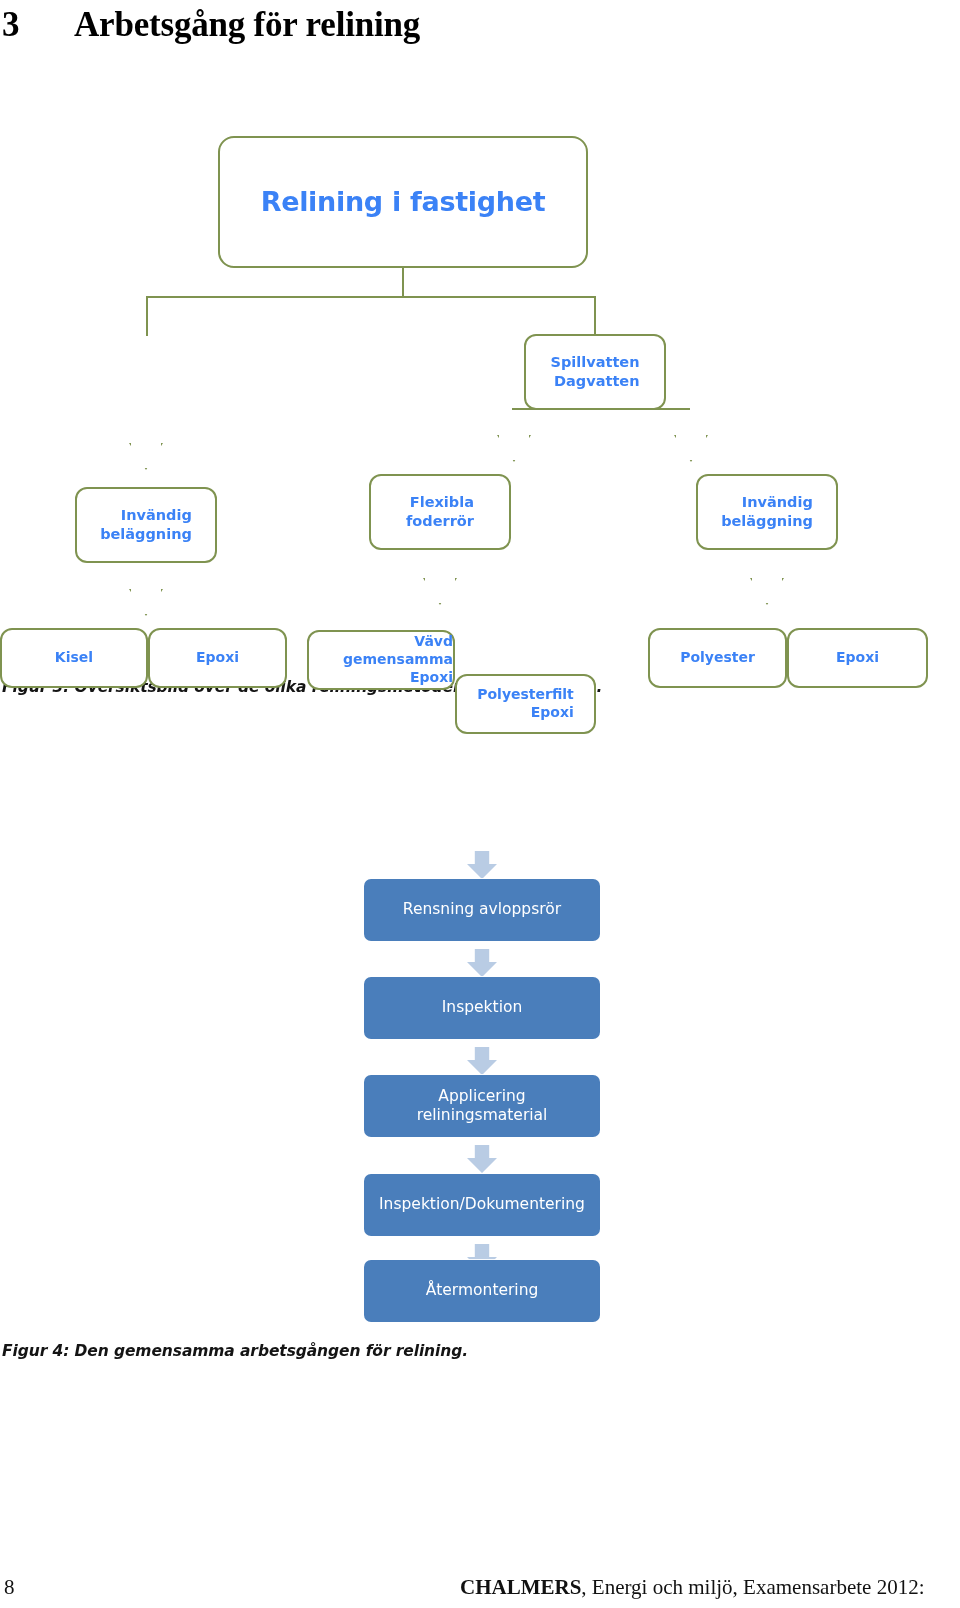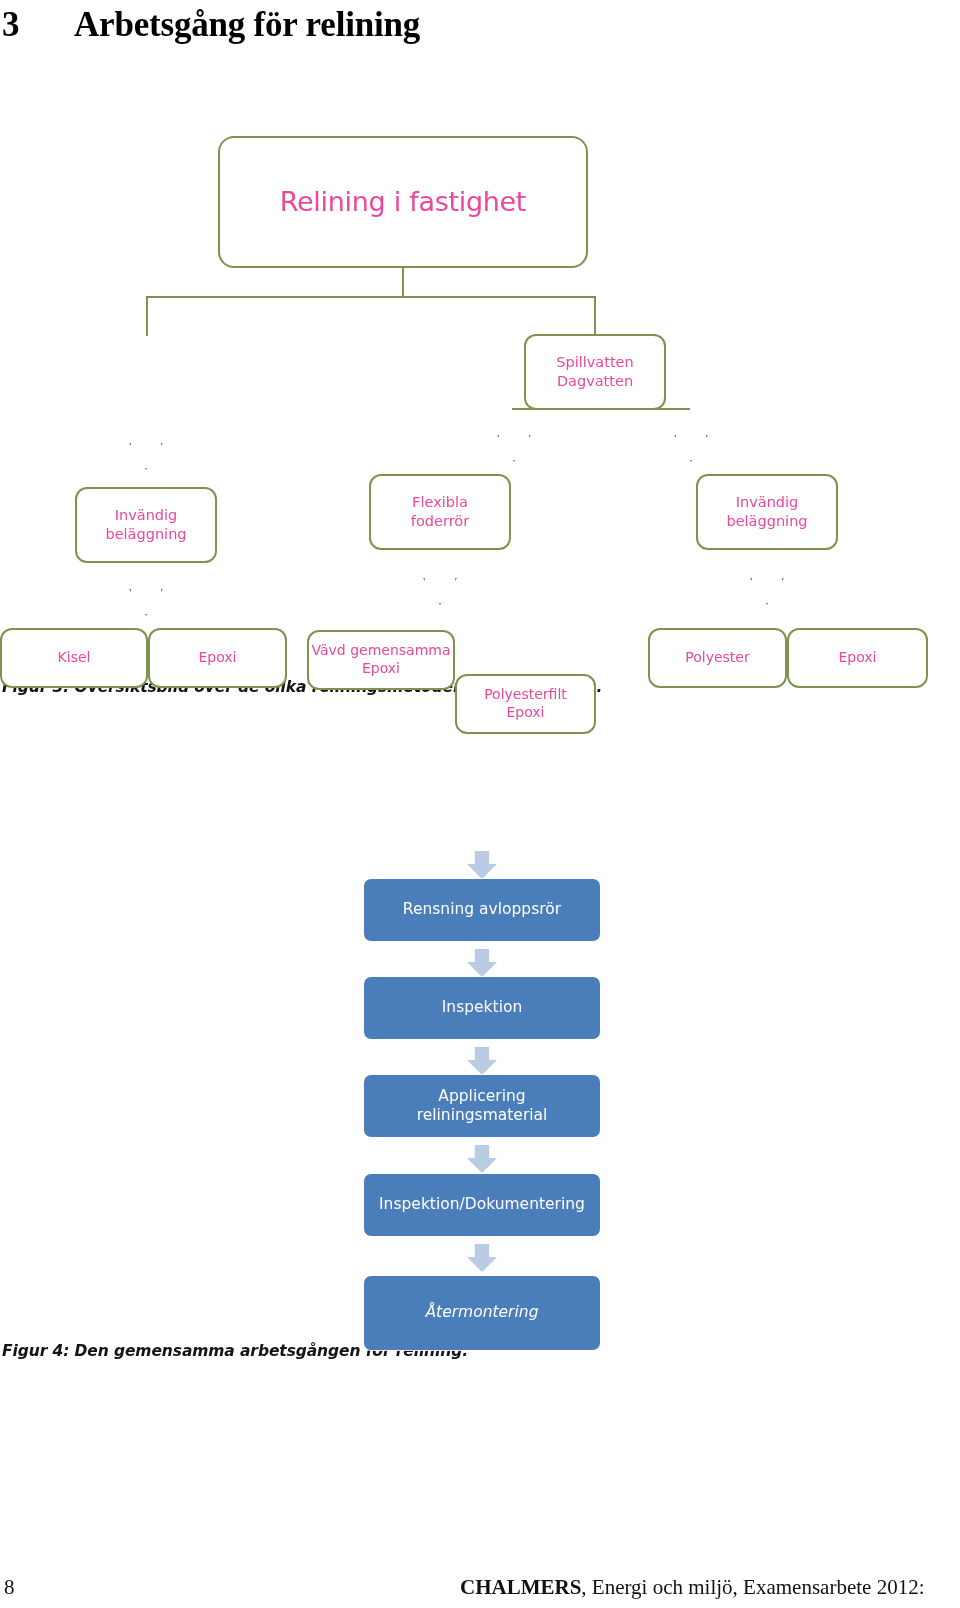--- a/index.html
+++ b/index.html
@@ -43,24 +43,24 @@
     height: 610px;
   }
   .gbox {
     position: absolute;
     border: 2px solid #7f9350;
     border-radius: 12px;
     background: #ffffff;
     display: flex;
     align-items: center;
     justify-content: center;
-    text-align: center;
+    text-align: right;
     font-family: "DejaVu Sans", sans-serif;
-    font-weight: normal;
-    color: #ec4899;
+    font-weight: bold;
+    color: #3b82f6;
     line-height: 1.28;
   }
   .gbox.title-box {
     left: 218px; top: 84px; width: 370px; height: 132px;
     font-size: 27px;
     border-radius: 16px;
     letter-spacing: -0.3px;
   }
   .gbox.lvl2 {
     width: 142px; height: 76px;
@@ -249,21 +249,21 @@
     <span style="white-space:pre-line">Applicering
 reliningsmaterial</span>
   </div>
   <div class="barrow" style="top:449px;"></div>
 
   <div class="bbox" style="top:478px; height:62px;">
     <span style="white-space:pre-line">Inspektion/Dokumentering</span>
   </div>
   <div class="barrow" style="top:548px;"></div>
 
-  <div class="bbox" style="top:580px; height:74px;font-style:italic;">
+  <div class="bbox" style="top:564px; height:62px;">
     <span style="white-space:pre-line">Återmontering</span>
   </div>
 </div>
 
 <div class="caption" style="margin-top:46px;">Figur 4: Den gemensamma arbetsgången för relining.</div>
 
 <div class="footer">
   <div class="footer-page">8</div>
   <div class="footer-right">
     <b>CHALMERS</b><span>, Energi och miljö, Examensarbete 2012:</span>

